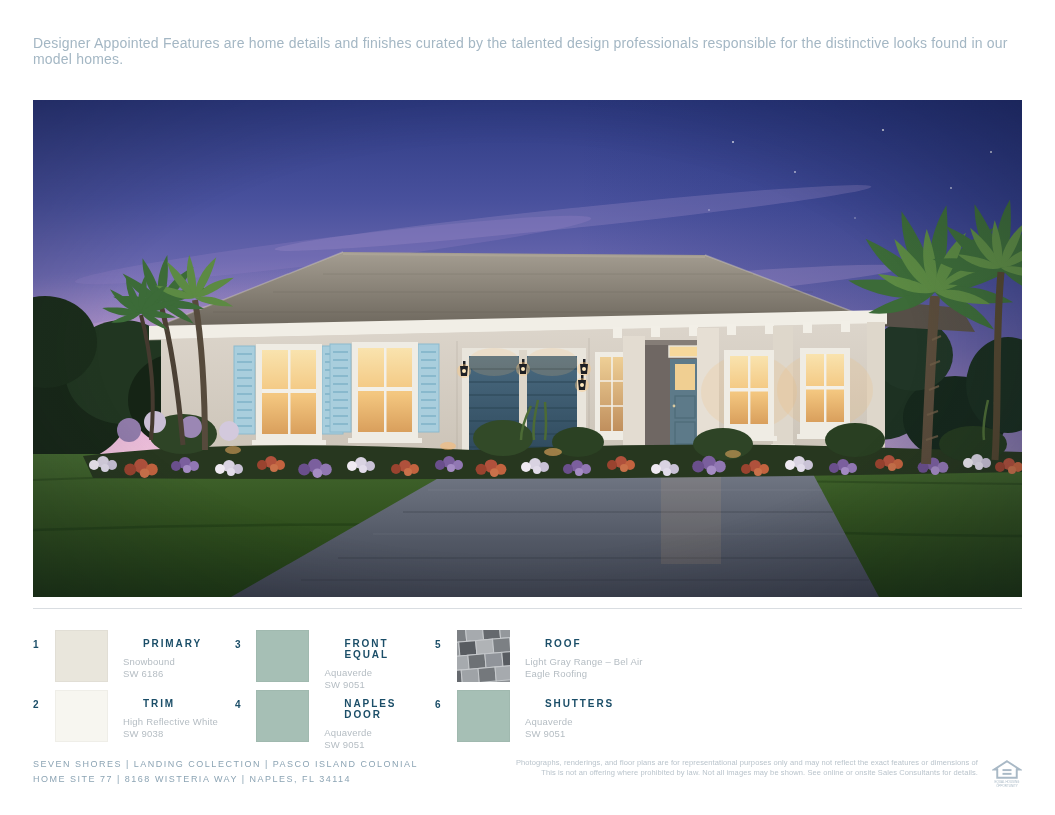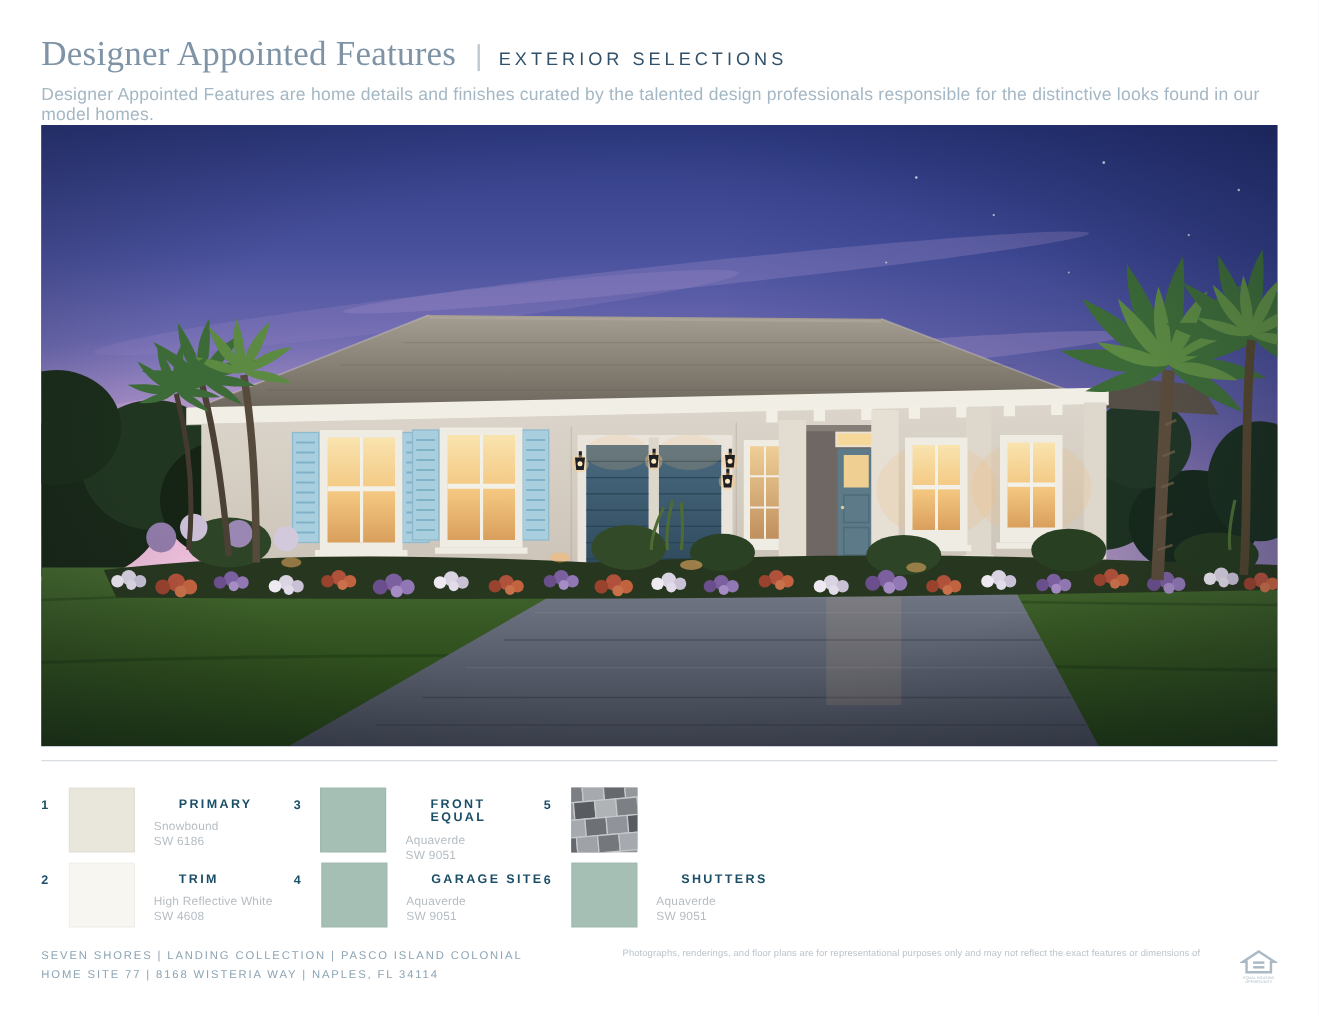--- a/index.html
+++ b/index.html
@@ -28,35 +28,30 @@
   .sel-num { width:22px; padding-top:9px; font-size:10px; font-weight:bold; color:#1b4e68; }
   .swatch { width:53px; height:52px; flex:0 0 53px; box-shadow:inset 0 0 0 1px rgba(0,0,0,0.03); }
   .swatch svg { display:block; width:53px; height:52px; }
   .sel-text { margin-left:15px; padding-top:8px; }
   .sel-label { font-size:10px; font-weight:bold; letter-spacing:1.9px; color:#1b4e68;padding-left:20px; }
   .sel-sub { margin-top:7px; font-size:9.5px; line-height:12px; color:#b5bdc3; letter-spacing:.2px; }
 
   
   .footer { position:absolute; left:33px; top:757px; width:989px; height:45px; }
   .addr { font-size:9px; font-weight:normal; letter-spacing:1.5px; color:#8ca4b4; line-height:15px; }
-  .legal { position:absolute; top:1px; right:44px; width:480px; 
+  .legal { position:absolute; top:1px; right:44px; width:480px; text-align:right;
     font-size:7.5px; line-height:10px; color:#bac4cc; letter-spacing:.1px; }
   .eho { position:absolute; top:2px; right:0; width:30px; height:30px; }
 </style>
 </head>
 <body>
 
 <div class="page">
 
   <div class="header">
-    <div class="title-row">
-      <span class="doc-title">Designer Appointed Features</span>
-      <span class="title-pipe">|</span>
-      <span class="doc-tag">EXTERIOR SELECTIONS</span>
-    </div>
     <div class="doc-desc">Designer Appointed Features are home details and finishes curated by the talented design professionals responsible for the distinctive looks found in our model homes.</div>
   </div>
 
   <div class="hero">
     <svg viewBox="0 0 989 497" preserveAspectRatio="none">
       <defs>
         <linearGradient id="sky" x1="0" y1="0" x2="0" y2="1">
           <stop offset="0" stop-color="#2d3a82"></stop>
             <stop offset=".28" stop-color="#49519d"></stop>
           <stop offset=".5" stop-color="#6f6bb1"></stop>
@@ -383,42 +378,42 @@
       </div>
     </div>
 
     <div class="sel-item">
       <div class="sel-num">2</div>
       <div class="swatch" style="background: rgb(247, 246, 240);"></div>
       <div class="sel-text">
         <div class="sel-label">TRIM</div>
         <div class="sel-sub">
           <div>High Reflective White</div>
-          <div>SW 4608</div>
+          <div>SW 9038</div>
         </div>
       </div>
     </div>
 
     <div class="sel-item">
       <div class="sel-num">3</div>
       <div class="swatch" style="background: rgb(166, 191, 181);"></div>
       <div class="sel-text">
         <div class="sel-label">FRONT EQUAL</div>
         <div class="sel-sub">
           <div>Aquaverde</div>
           <div>SW 9051</div>
         </div>
       </div>
     </div>
 
     <div class="sel-item">
       <div class="sel-num">4</div>
       <div class="swatch" style="background: rgb(166, 191, 181);"></div>
       <div class="sel-text">
-        <div class="sel-label">GARAGE SITE</div>
+        <div class="sel-label">NAPLES DOOR</div>
         <div class="sel-sub">
           <div>Aquaverde</div>
           <div>SW 9051</div>
         </div>
       </div>
     </div>
 
     <div class="sel-item">
       <div class="sel-num">5</div>
       <div class="swatch">
@@ -437,20 +432,27 @@
               <rect x="11" y="24" width="17" height="14" fill="#6d7175"></rect>
               <rect x="28" y="24" width="17" height="14" fill="#90949a"></rect>
               <rect x="45" y="24" width="17" height="14" fill="#585c61"></rect>
             <rect x="-14" y="38" width="17" height="14" fill="#65696e"></rect>
               <rect x="3" y="38" width="17" height="14" fill="#9fa3a7"></rect>
               <rect x="20" y="38" width="17" height="14" fill="#74787c"></rect>
               <rect x="37" y="38" width="17" height="14" fill="#a6aaae"></rect>
           </g>
         </svg>
       </div>
+      <div class="sel-text">
+        <div class="sel-label">ROOF</div>
+        <div class="sel-sub">
+          <div>Light Gray Range – Bel Air</div>
+          <div>Eagle Roofing</div>
+        </div>
+      </div>
     </div>
 
     <div class="sel-item">
       <div class="sel-num">6</div>
       <div class="swatch" style="background: rgb(166, 191, 181);"></div>
       <div class="sel-text">
         <div class="sel-label">SHUTTERS</div>
         <div class="sel-sub">
           <div>Aquaverde</div>
           <div>SW 9051</div>
@@ -460,20 +462,21 @@
 
   </div>
 
   <div class="footer">
     <div class="addr">
       <div>SEVEN SHORES | LANDING COLLECTION  | PASCO ISLAND COLONIAL</div>
       <div>HOME SITE 77  |  8168 WISTERIA WAY |  NAPLES, FL 34114</div>
     </div>
     <div class="legal">
       <div>Photographs, renderings, and floor plans are for representational purposes only and may not reflect the exact features or dimensions of</div>
+      <div>This is not an offering where prohibited by law. Not all images may be shown. See online or onsite Sales Consultants for details.</div>
     </div>
     <div class="eho">
       <svg viewBox="0 0 40 40">
         <path d="M20,3 L37,14 L33,14 L33,25 L7,25 L7,14 L3,14 Z" fill="none" stroke="#a9b9c6" stroke-width="2.6"></path>
         <rect x="14" y="13.5" width="12" height="2.6" fill="#a9b9c6"></rect>
         <rect x="14" y="18.5" width="12" height="2.6" fill="#a9b9c6"></rect>
         <text x="20" y="32" text-anchor="middle" font-size="4" fill="#a9b9c6" font-family="Liberation Sans, sans-serif">EQUAL HOUSING</text>
         <text x="20" y="37" text-anchor="middle" font-size="4" fill="#a9b9c6" font-family="Liberation Sans, sans-serif">OPPORTUNITY</text>
       </svg>
     </div>

